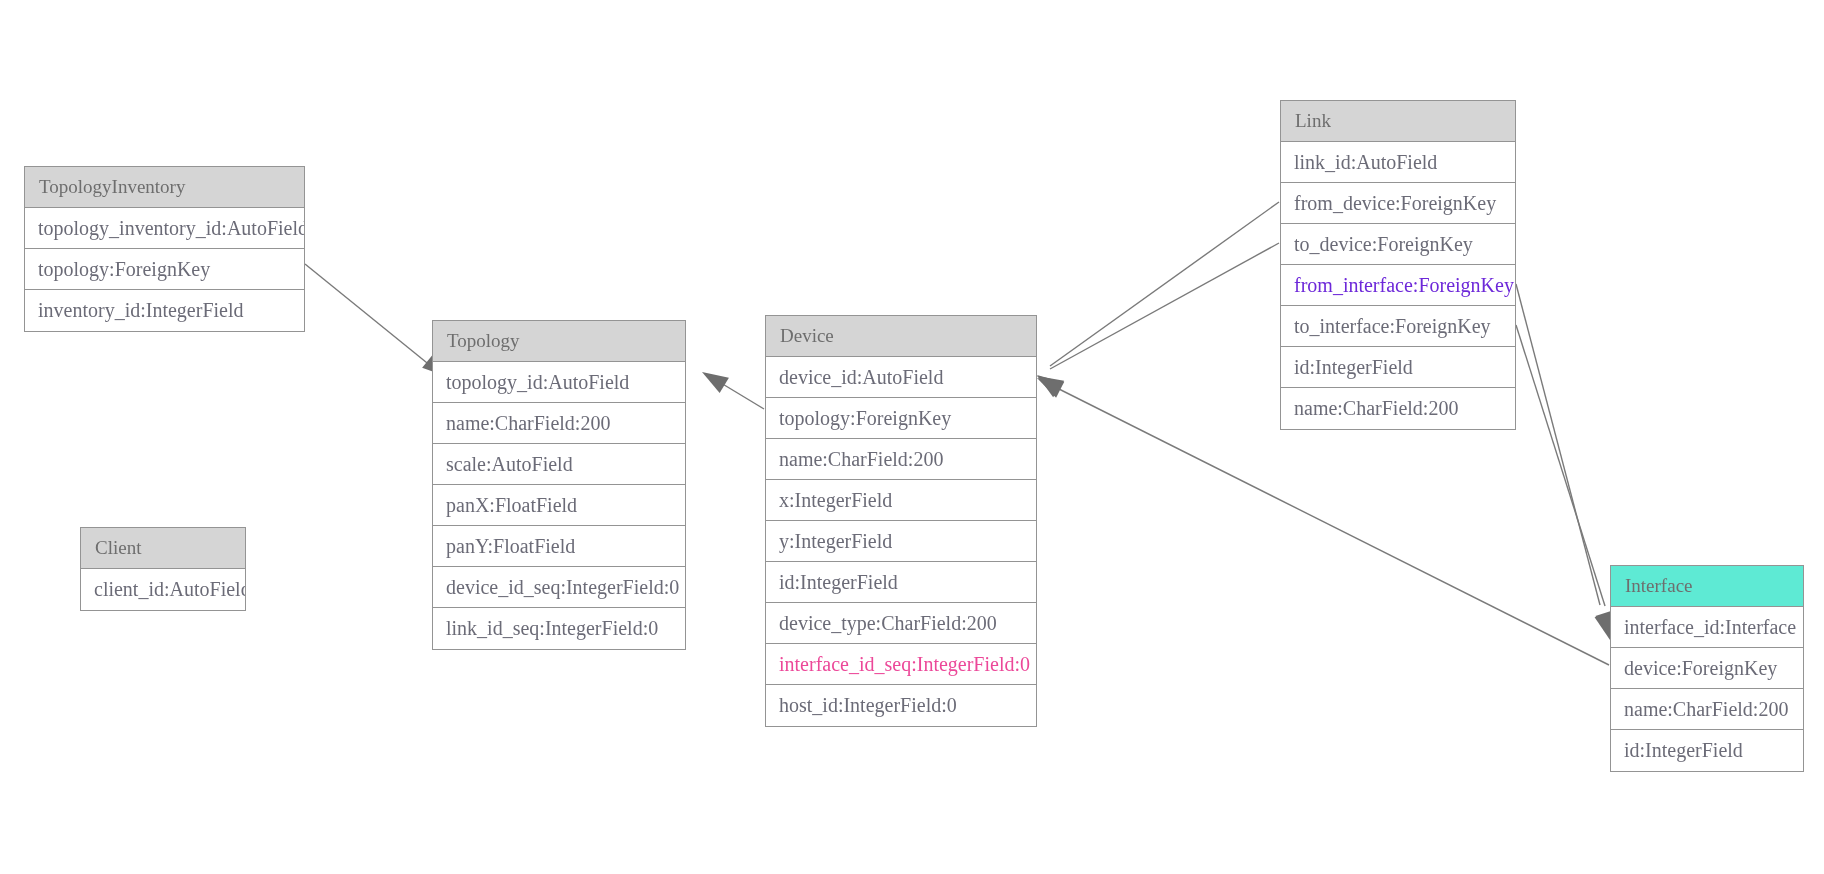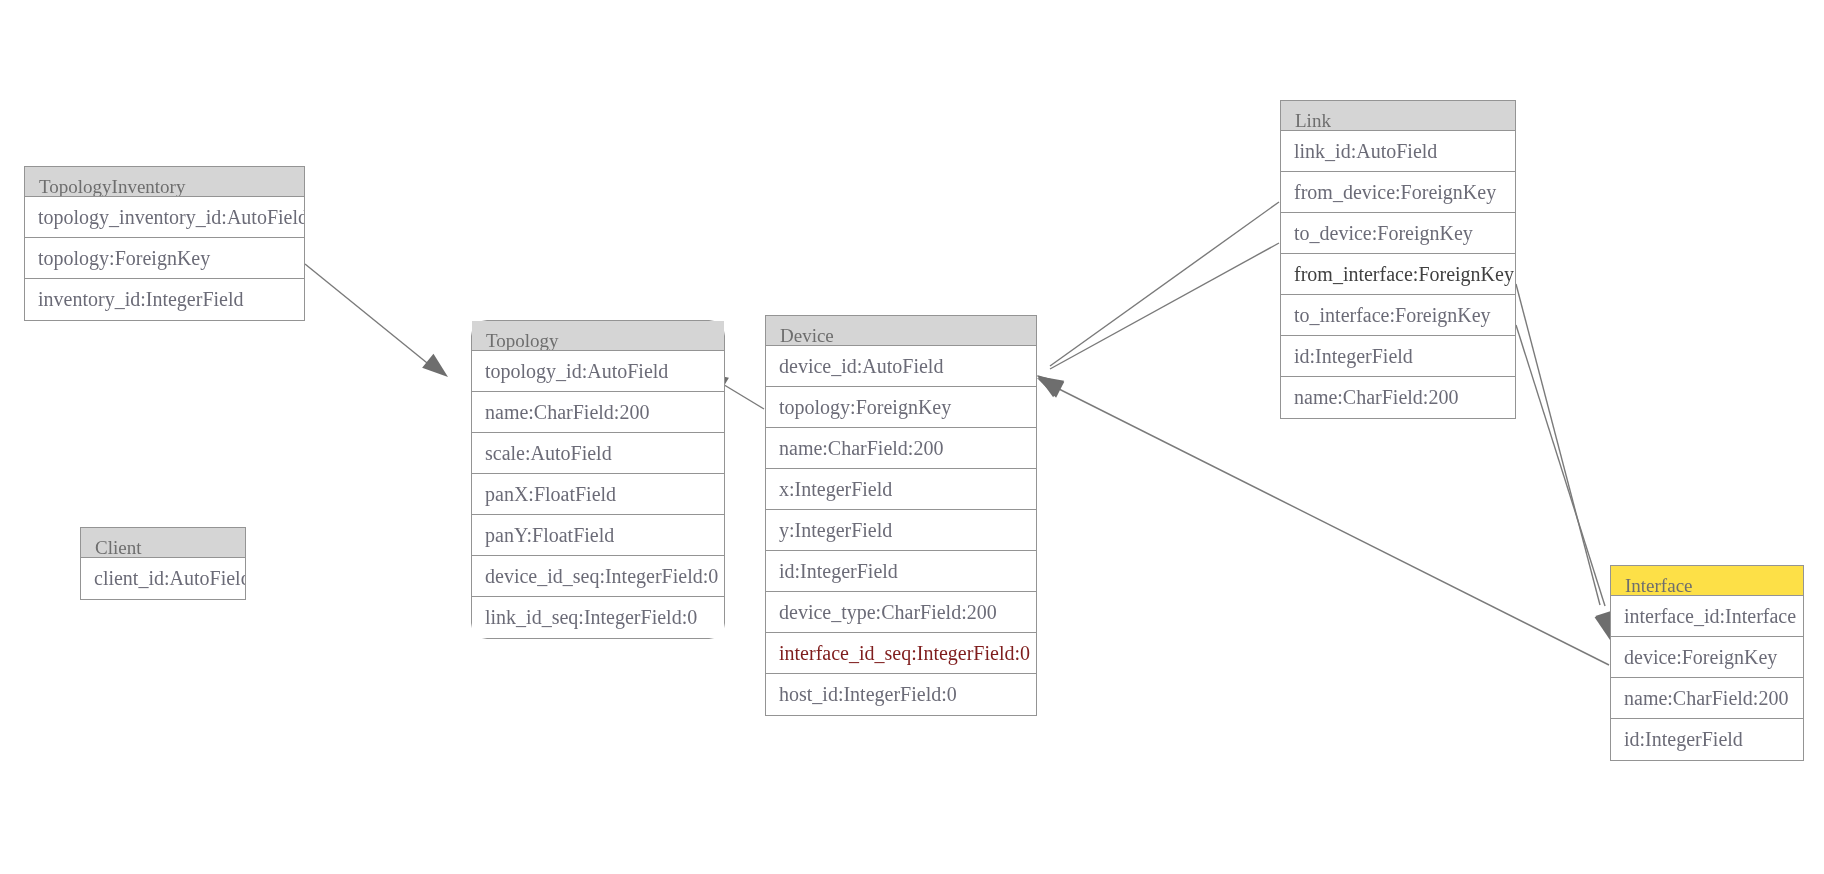--- a/index.html
+++ b/index.html
@@ -33,21 +33,21 @@
     background: #ffffff;
     z-index: 5;
   }
   .entity-header {
     box-sizing: border-box;
     background: #d5d5d5;
     border-bottom: 1px solid #949494;
     color: #6e6e6e;
     font-size: 19px;
     line-height: 40px;
-    height: 30px;
+    height: 41px;
     padding: 0 0 4px 14px;
     white-space: nowrap;
     overflow: hidden;
   }
   .entity-field {
     box-sizing: border-box;
     border-bottom: 1px solid #949494;
     color: #6b6b77;
     font-size: 20px;
     line-height: 40px;
@@ -89,54 +89,54 @@
       <div class="entity" style="left: 24px; top: 166px; width: 281px; border-color: rgb(148, 148, 148);">
         <div class="entity-header" style="background: rgb(213, 213, 213); border-bottom-color: rgb(148, 148, 148);">TopologyInventory</div>
         <div class="entity-field" style="border-bottom-color: rgb(148, 148, 148); color: rgb(107, 107, 119);">topology_inventory_id:AutoField</div>
         <div class="entity-field" style="border-bottom-color: rgb(148, 148, 148); color: rgb(107, 107, 119);">topology:ForeignKey</div>
         <div class="entity-field" style="border-bottom-color: rgb(148, 148, 148); color: rgb(107, 107, 119);">inventory_id:IntegerField</div>
       </div>
       <div class="entity" style="left: 80px; top: 527px; width: 166px; border-color: rgb(148, 148, 148);">
         <div class="entity-header" style="background: rgb(213, 213, 213); border-bottom-color: rgb(148, 148, 148);">Client</div>
         <div class="entity-field" style="border-bottom-color: rgb(148, 148, 148); color: rgb(107, 107, 119);">client_id:AutoField</div>
       </div>
-      <div class="entity" style="left: 471px; top: 320px; width: 254px; border-color: rgb(148, 148, 148); border-radius: 16px;">
+      <div class="entity" style="left: 432px; top: 320px; width: 254px; border-color: rgb(148, 148, 148);">
         <div class="entity-header" style="background: rgb(213, 213, 213); border-bottom-color: rgb(148, 148, 148);">Topology</div>
         <div class="entity-field" style="border-bottom-color: rgb(148, 148, 148); color: rgb(107, 107, 119);">topology_id:AutoField</div>
         <div class="entity-field" style="border-bottom-color: rgb(148, 148, 148); color: rgb(107, 107, 119);">name:CharField:200</div>
         <div class="entity-field" style="border-bottom-color: rgb(148, 148, 148); color: rgb(107, 107, 119);">scale:AutoField</div>
         <div class="entity-field" style="border-bottom-color: rgb(148, 148, 148); color: rgb(107, 107, 119);">panX:FloatField</div>
         <div class="entity-field" style="border-bottom-color: rgb(148, 148, 148); color: rgb(107, 107, 119);">panY:FloatField</div>
         <div class="entity-field" style="border-bottom-color: rgb(148, 148, 148); color: rgb(107, 107, 119);">device_id_seq:IntegerField:0</div>
         <div class="entity-field" style="border-bottom-color: rgb(148, 148, 148); color: rgb(107, 107, 119);">link_id_seq:IntegerField:0</div>
       </div>
       <div class="entity" style="left: 765px; top: 315px; width: 272px; border-color: rgb(148, 148, 148);">
         <div class="entity-header" style="background: rgb(213, 213, 213); border-bottom-color: rgb(148, 148, 148);">Device</div>
         <div class="entity-field" style="border-bottom-color: rgb(148, 148, 148); color: rgb(107, 107, 119);">device_id:AutoField</div>
         <div class="entity-field" style="border-bottom-color: rgb(148, 148, 148); color: rgb(107, 107, 119);">topology:ForeignKey</div>
         <div class="entity-field" style="border-bottom-color: rgb(148, 148, 148); color: rgb(107, 107, 119);">name:CharField:200</div>
         <div class="entity-field" style="border-bottom-color: rgb(148, 148, 148); color: rgb(107, 107, 119);">x:IntegerField</div>
         <div class="entity-field" style="border-bottom-color: rgb(148, 148, 148); color: rgb(107, 107, 119);">y:IntegerField</div>
         <div class="entity-field" style="border-bottom-color: rgb(148, 148, 148); color: rgb(107, 107, 119);">id:IntegerField</div>
         <div class="entity-field" style="border-bottom-color: rgb(148, 148, 148); color: rgb(107, 107, 119);">device_type:CharField:200</div>
-        <div class="entity-field" style="border-bottom-color: rgb(148, 148, 148); color: #7f1d1d; text-align: right;">interface_id_seq:IntegerField:0</div>
+        <div class="entity-field" style="border-bottom-color: rgb(148, 148, 148); color: #ec4899; text-align: right;">interface_id_seq:IntegerField:0</div>
         <div class="entity-field" style="border-bottom-color: rgb(148, 148, 148); color: rgb(107, 107, 119);">host_id:IntegerField:0</div>
       </div>
       <div class="entity" style="left: 1280px; top: 100px; width: 236px; border-color: rgb(148, 148, 148);">
         <div class="entity-header" style="background: rgb(213, 213, 213); border-bottom-color: rgb(148, 148, 148);">Link</div>
         <div class="entity-field" style="border-bottom-color: rgb(148, 148, 148); color: rgb(107, 107, 119);">link_id:AutoField</div>
         <div class="entity-field" style="border-bottom-color: rgb(148, 148, 148); color: rgb(107, 107, 119);">from_device:ForeignKey</div>
         <div class="entity-field" style="border-bottom-color: rgb(148, 148, 148); color: rgb(107, 107, 119);">to_device:ForeignKey</div>
-        <div class="entity-field" style="border-bottom-color: rgb(148, 148, 148); color: #404040;">from_interface:ForeignKey</div>
+        <div class="entity-field" style="border-bottom-color: rgb(148, 148, 148); color: #6d28d9;">from_interface:ForeignKey</div>
         <div class="entity-field" style="border-bottom-color: rgb(148, 148, 148); color: rgb(107, 107, 119);">to_interface:ForeignKey</div>
         <div class="entity-field" style="border-bottom-color: rgb(148, 148, 148); color: rgb(107, 107, 119);">id:IntegerField</div>
         <div class="entity-field" style="border-bottom-color: rgb(148, 148, 148); color: rgb(107, 107, 119);">name:CharField:200</div>
       </div>
       <div class="entity" style="left: 1610px; top: 565px; width: 194px; border-color: rgb(148, 148, 148);">
-        <div class="entity-header" style="background: #fde047; border-bottom-color: rgb(148, 148, 148);">Interface</div>
+        <div class="entity-header" style="background: #5eead4; border-bottom-color: rgb(148, 148, 148);">Interface</div>
         <div class="entity-field" style="border-bottom-color: rgb(148, 148, 148); color: rgb(107, 107, 119);">interface_id:Interface</div>
         <div class="entity-field" style="border-bottom-color: rgb(148, 148, 148); color: rgb(107, 107, 119);">device:ForeignKey</div>
         <div class="entity-field" style="border-bottom-color: rgb(148, 148, 148); color: rgb(107, 107, 119);">name:CharField:200</div>
         <div class="entity-field" style="border-bottom-color: rgb(148, 148, 148); color: rgb(107, 107, 119);">id:IntegerField</div>
       </div>
     </div>
 
 </div>
 
 </body></html>

